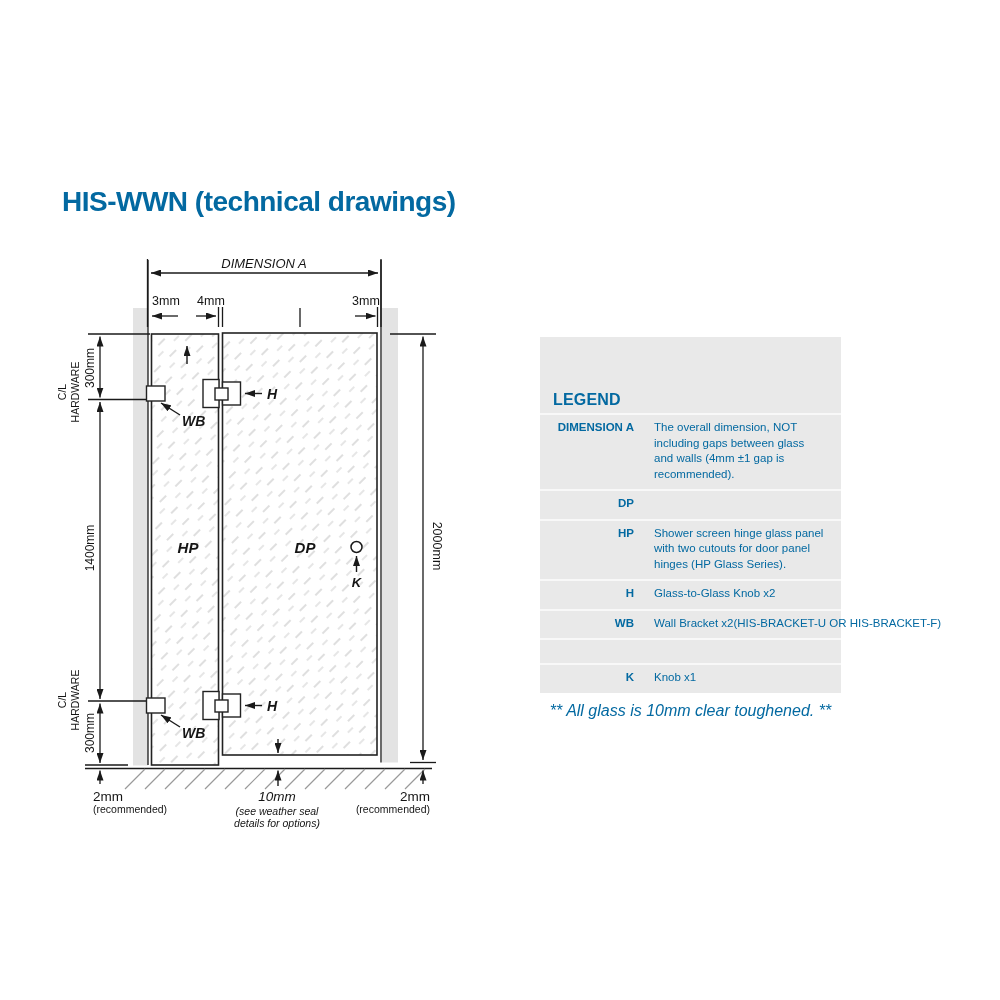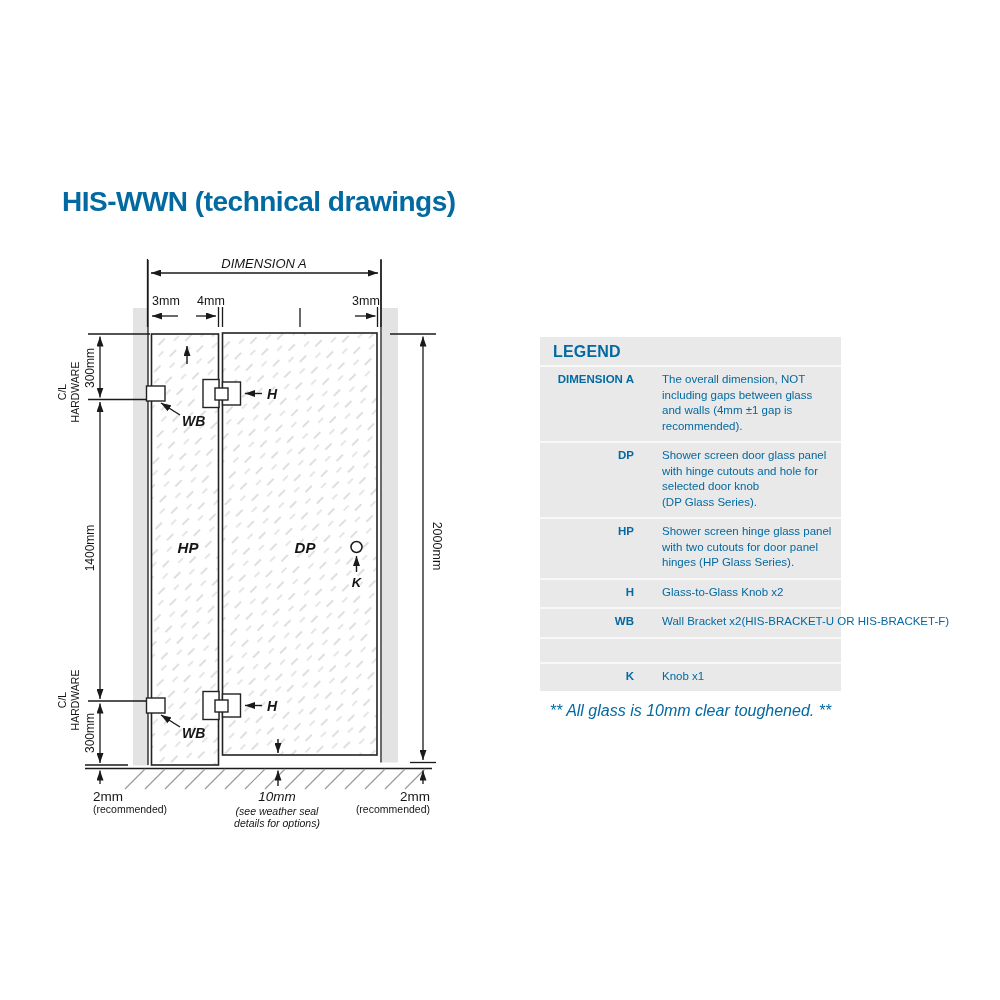--- a/index.html
+++ b/index.html
@@ -1,25 +1,25 @@
 <!DOCTYPE html>
 <html><head>
 <meta charset="utf-8">
 <style>
   html,body{margin:0;padding:0;background:#fff;}
   #canvas{position:relative;width:1000px;height:1000px;background:#ffffff;overflow:hidden;
           font-family:"Liberation Sans",sans-serif;color:#0369a1;}
   .title{position:absolute;left:62px;top:186px;font-size:28px;font-weight:bold;letter-spacing:-0.5px;}
   svg text{fill:#151515;}
   .legend{position:absolute;left:540px;top:337px;width:301px;background:#e9e9e9;}
-  .legend-heading{font-size:16px;font-weight:bold;padding:6px 16px 4px 13px;letter-spacing:0.2px;}
+  .legend-heading{font-size:16px;font-weight:bold;padding:6px 16px 4px 13px;letter-spacing:0.2px;margin-top:48px;}
   .legend-row{display:flex;border-top:2px solid #f8f8f8;padding:5px 0 7px;}
   .legend-row .term{flex:none;width:94px;text-align:right;font-weight:bold;
                     font-size:11.5px;line-height:15.5px;}
-  .legend-row .desc{margin-left:28px;font-size:11.5px;line-height:15.5px;white-space:pre;}
+  .legend-row .desc{margin-left:20px;font-size:11.5px;line-height:15.5px;white-space:pre;}
   .legend-row.empty{min-height:11px;}
   .legend-footnote{position:absolute;left:540px;top:702px;width:301px;text-align:center;
                    font-size:16px;font-style:italic;}
 </style>
 </head>
 <body>
 
 <div id="canvas">
 
   <div class="title">HIS-WWN (technical drawings)</div>
@@ -150,24 +150,20 @@
 
     <div class="legend-row">
       <div class="term">DIMENSION A</div>
       <div class="desc">The overall dimension, NOT
 including gaps between glass
 and walls (4mm ±1 gap is
 recommended).</div>
     </div>
     <div class="legend-row">
       <div class="term">DP</div>
-      <div class="desc">Shower screen door glass panel
-with hinge cutouts and hole for
-selected door knob
-(DP Glass Series).</div>
     </div>
     <div class="legend-row">
       <div class="term">HP</div>
       <div class="desc">Shower screen hinge glass panel
 with two cutouts for door panel
 hinges (HP Glass Series).</div>
     </div>
     <div class="legend-row">
       <div class="term">H</div>
       <div class="desc">Glass-to-Glass Knob x2</div>

